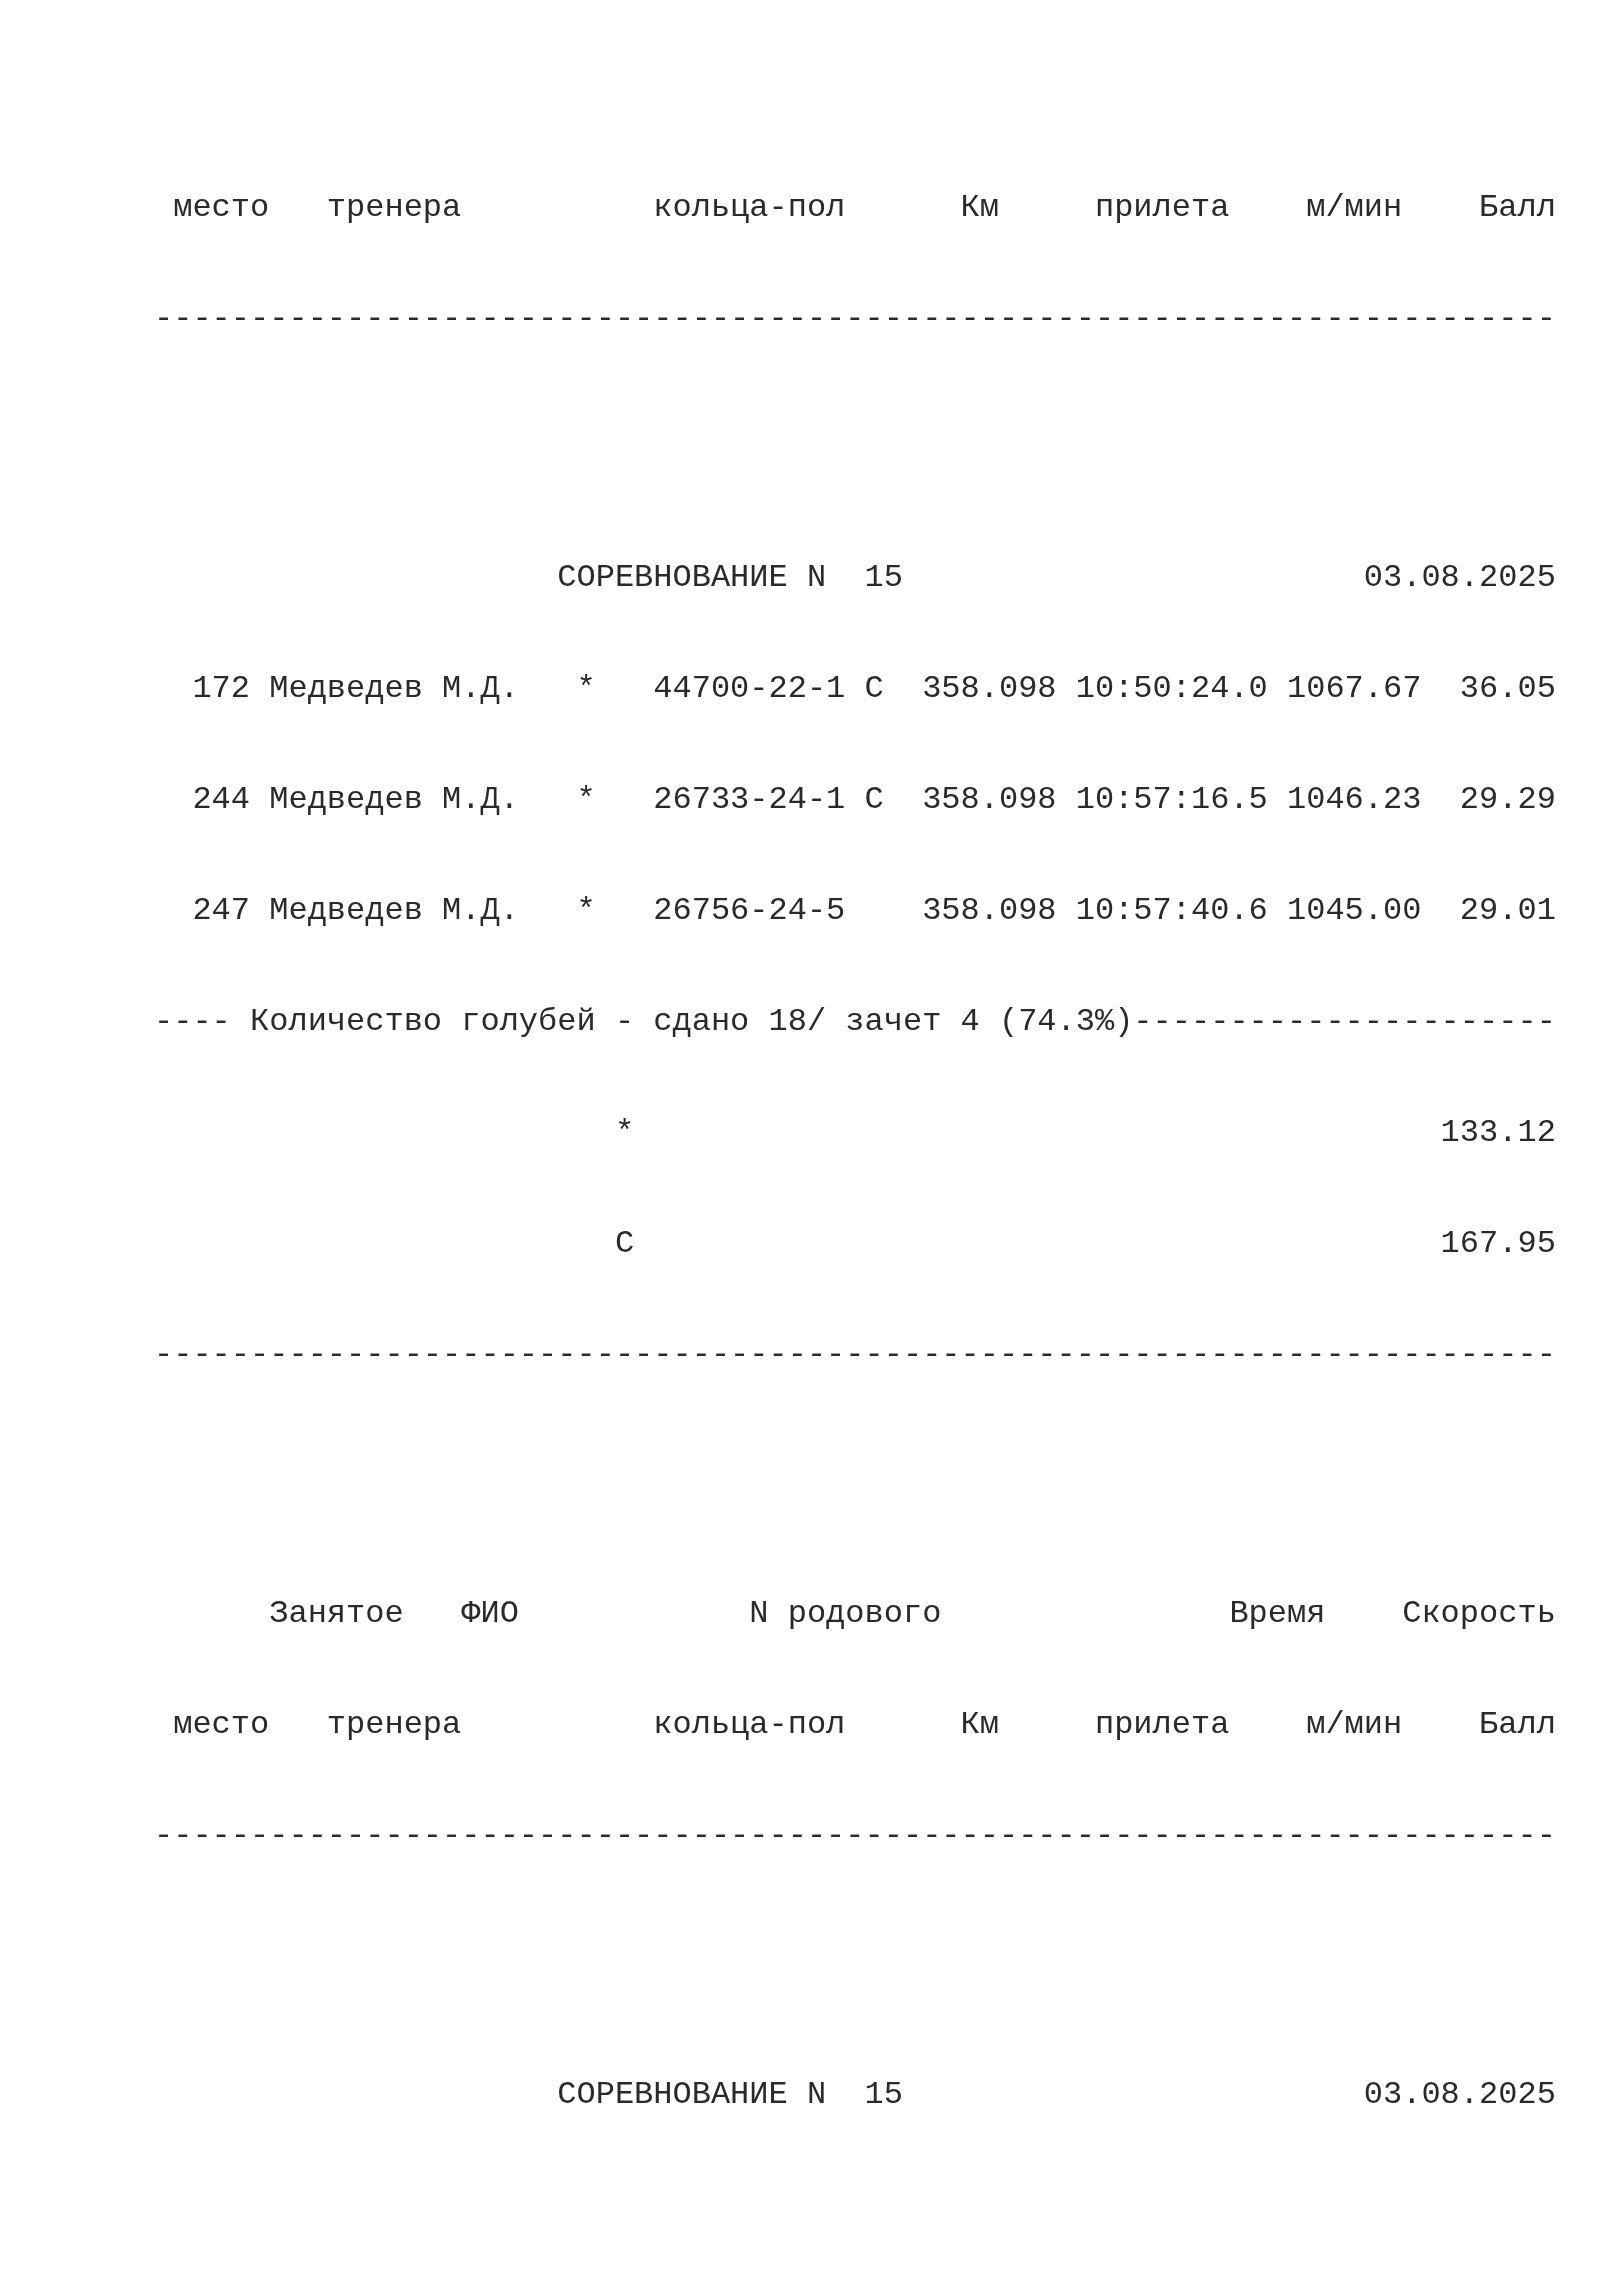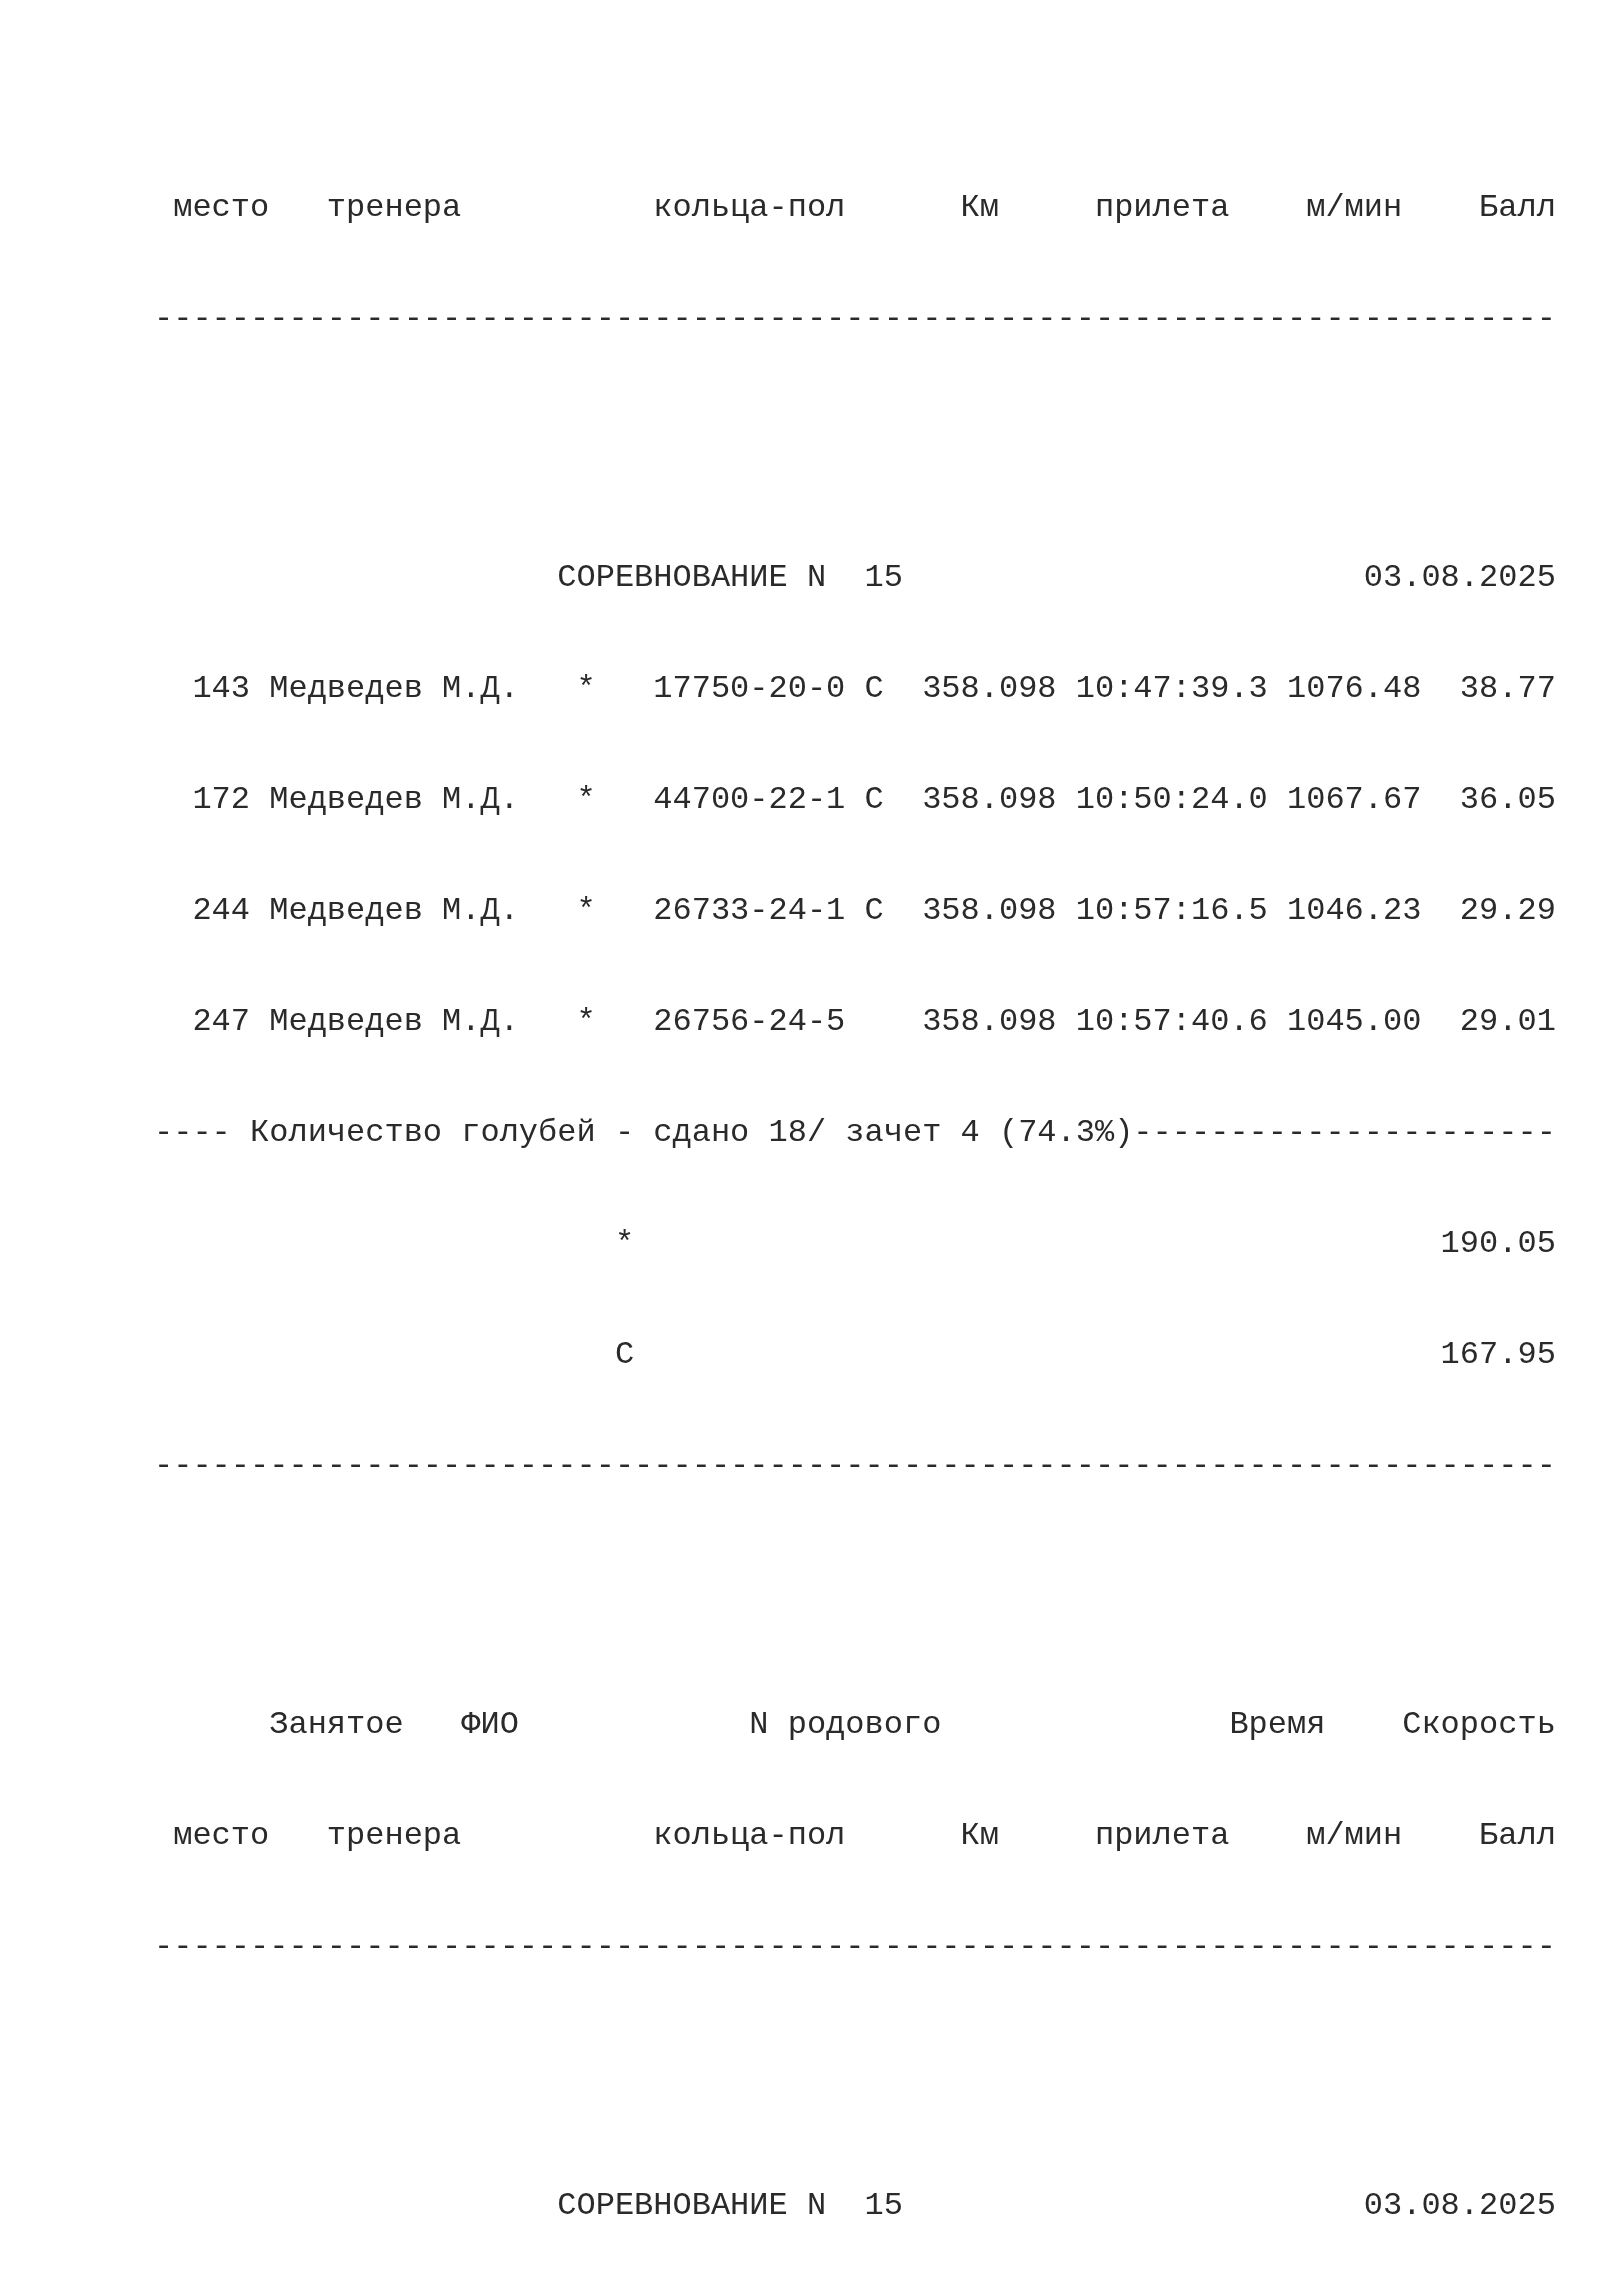--- a/index.html
+++ b/index.html
@@ -17,26 +17,25 @@
 <body>
 
 <div class="page">
   
   <div class="line"> место   тренера          кольца-пол      Км     прилета    м/мин    Балл</div>
   <div class="line sep">-------------------------------------------------------------------------</div>
 
   
   <div>
     <div class="line">СОРЕВНОВАНИЕ N  15                        03.08.2025</div>
-    <div class="line"> 143 Медведев М.Д.   *   17750-20-0 C  358.098 10:47:39.3 1076.48  38.77</div>
     <div class="line"> 172 Медведев М.Д.   *   44700-22-1 C  358.098 10:50:24.0 1067.67  36.05</div>
     <div class="line"> 244 Медведев М.Д.   *   26733-24-1 C  358.098 10:57:16.5 1046.23  29.29</div>
     <div class="line"> 247 Медведев М.Д.   *   26756-24-5    358.098 10:57:40.6 1045.00  29.01</div>
     <div class="line">---- Количество голубей - сдано 18/ зачет 4 (74.3%)----------------------</div>
-    <div class="line">                        *                                          190.05</div>
+    <div class="line">                        *                                          133.12</div>
     <div class="line">                        C                                          167.95</div>
     <div class="line sep">-------------------------------------------------------------------------</div>
   </div>
 
   
   <div class="line">Занятое   ФИО            N родового               Время    Скорость</div>
   <div class="line"> место   тренера          кольца-пол      Км     прилета    м/мин    Балл</div>
   <div class="line sep">-------------------------------------------------------------------------</div>
 
   

